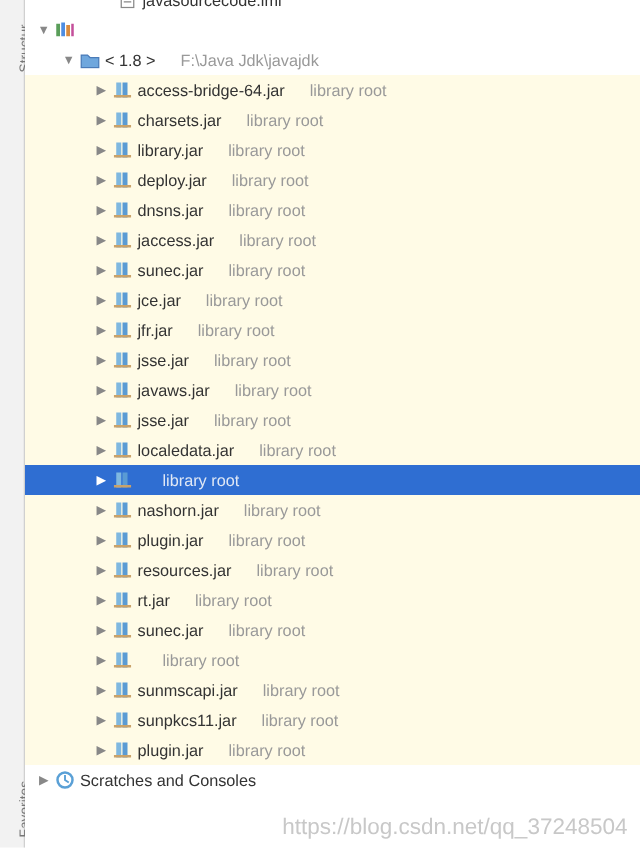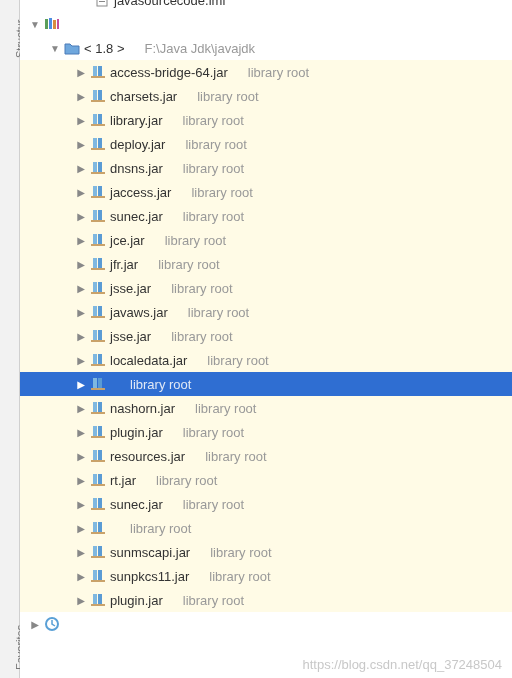--- a/index.html
+++ b/index.html
@@ -63,21 +63,21 @@
     align-items: center; justify-content: center;
     margin-right: 4px;
   }
   .label { }
   .suffix { color: #999; margin-left: 20px; }
   
   .lib-icon svg, .jdk-icon svg, .jar-icon svg, .scratch-icon svg, .file-icon svg { display:block; }
   .watermark {
     position: absolute;
     right: 10px; bottom: 6px;
-    font-size: 13px;
+    font-size: 18px;
     color: #c8c8c8;
     pointer-events: none;
   }
 </style>
 </head>
 <body>
 
 <div class="left-gutter">
   <span class="vtab structure">Structur</span>
   <span class="vtab favorites">Favorites</span>
@@ -426,17 +426,18 @@
 
   <div class="row">
     <span class="indent" style="width:4px"></span>
     <span class="arrow">▶</span>
     <span class="icon scratch-icon">
       <svg width="16" height="16">
           <circle cx="8" cy="8" r="6" fill="#fff" stroke="#5aa0d6" stroke-width="2"></circle>
           <path d="M8 4 v4 l3 2" stroke="#5aa0d6" stroke-width="1.5" fill="none"></path>
         </svg>
     </span>
+    <span class="label">Scratches and Consoles</span>
   </div>
 
 </div>
 
 <div class="watermark">https://blog.csdn.net/qq_37248504</div>
 
 </body></html>

